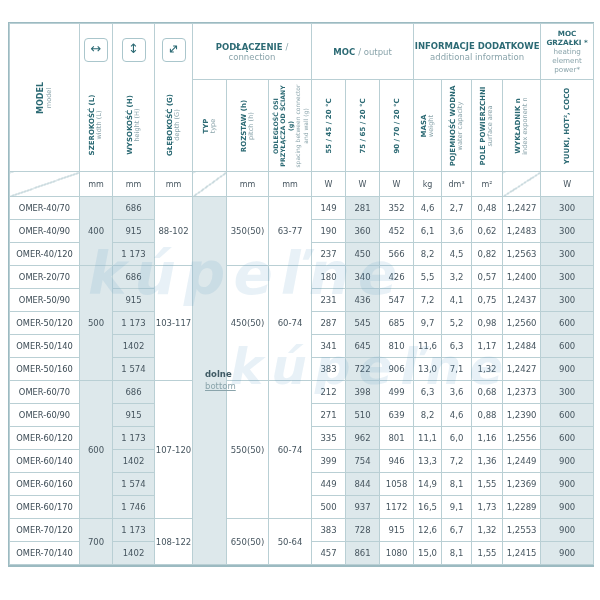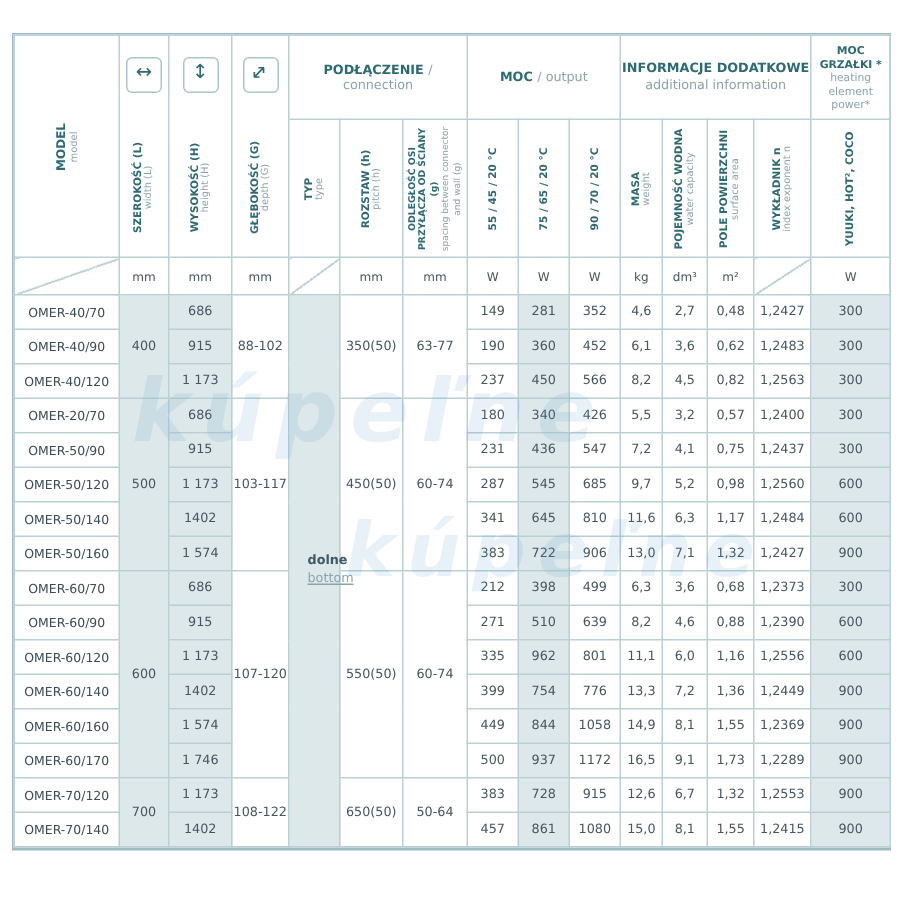--- a/index.html
+++ b/index.html
@@ -390,21 +390,21 @@
           <td class="num">6,0</td>
           <td class="num">1,16</td>
           <td class="num">1,2556</td>
           <td class="num t">600</td>
         </tr>
         <tr>
           <td class="model">OMER-60/140</td>
           <td class="num t">1402</td>
           <td class="num">399</td>
           <td class="num t">754</td>
-          <td class="num">776</td>
+          <td class="num">946</td>
           <td class="num">13,3</td>
           <td class="num">7,2</td>
           <td class="num">1,36</td>
           <td class="num">1,2449</td>
           <td class="num t">900</td>
         </tr>
         <tr>
           <td class="model">OMER-60/160</td>
           <td class="num t">1 574</td>
           <td class="num">449</td>

